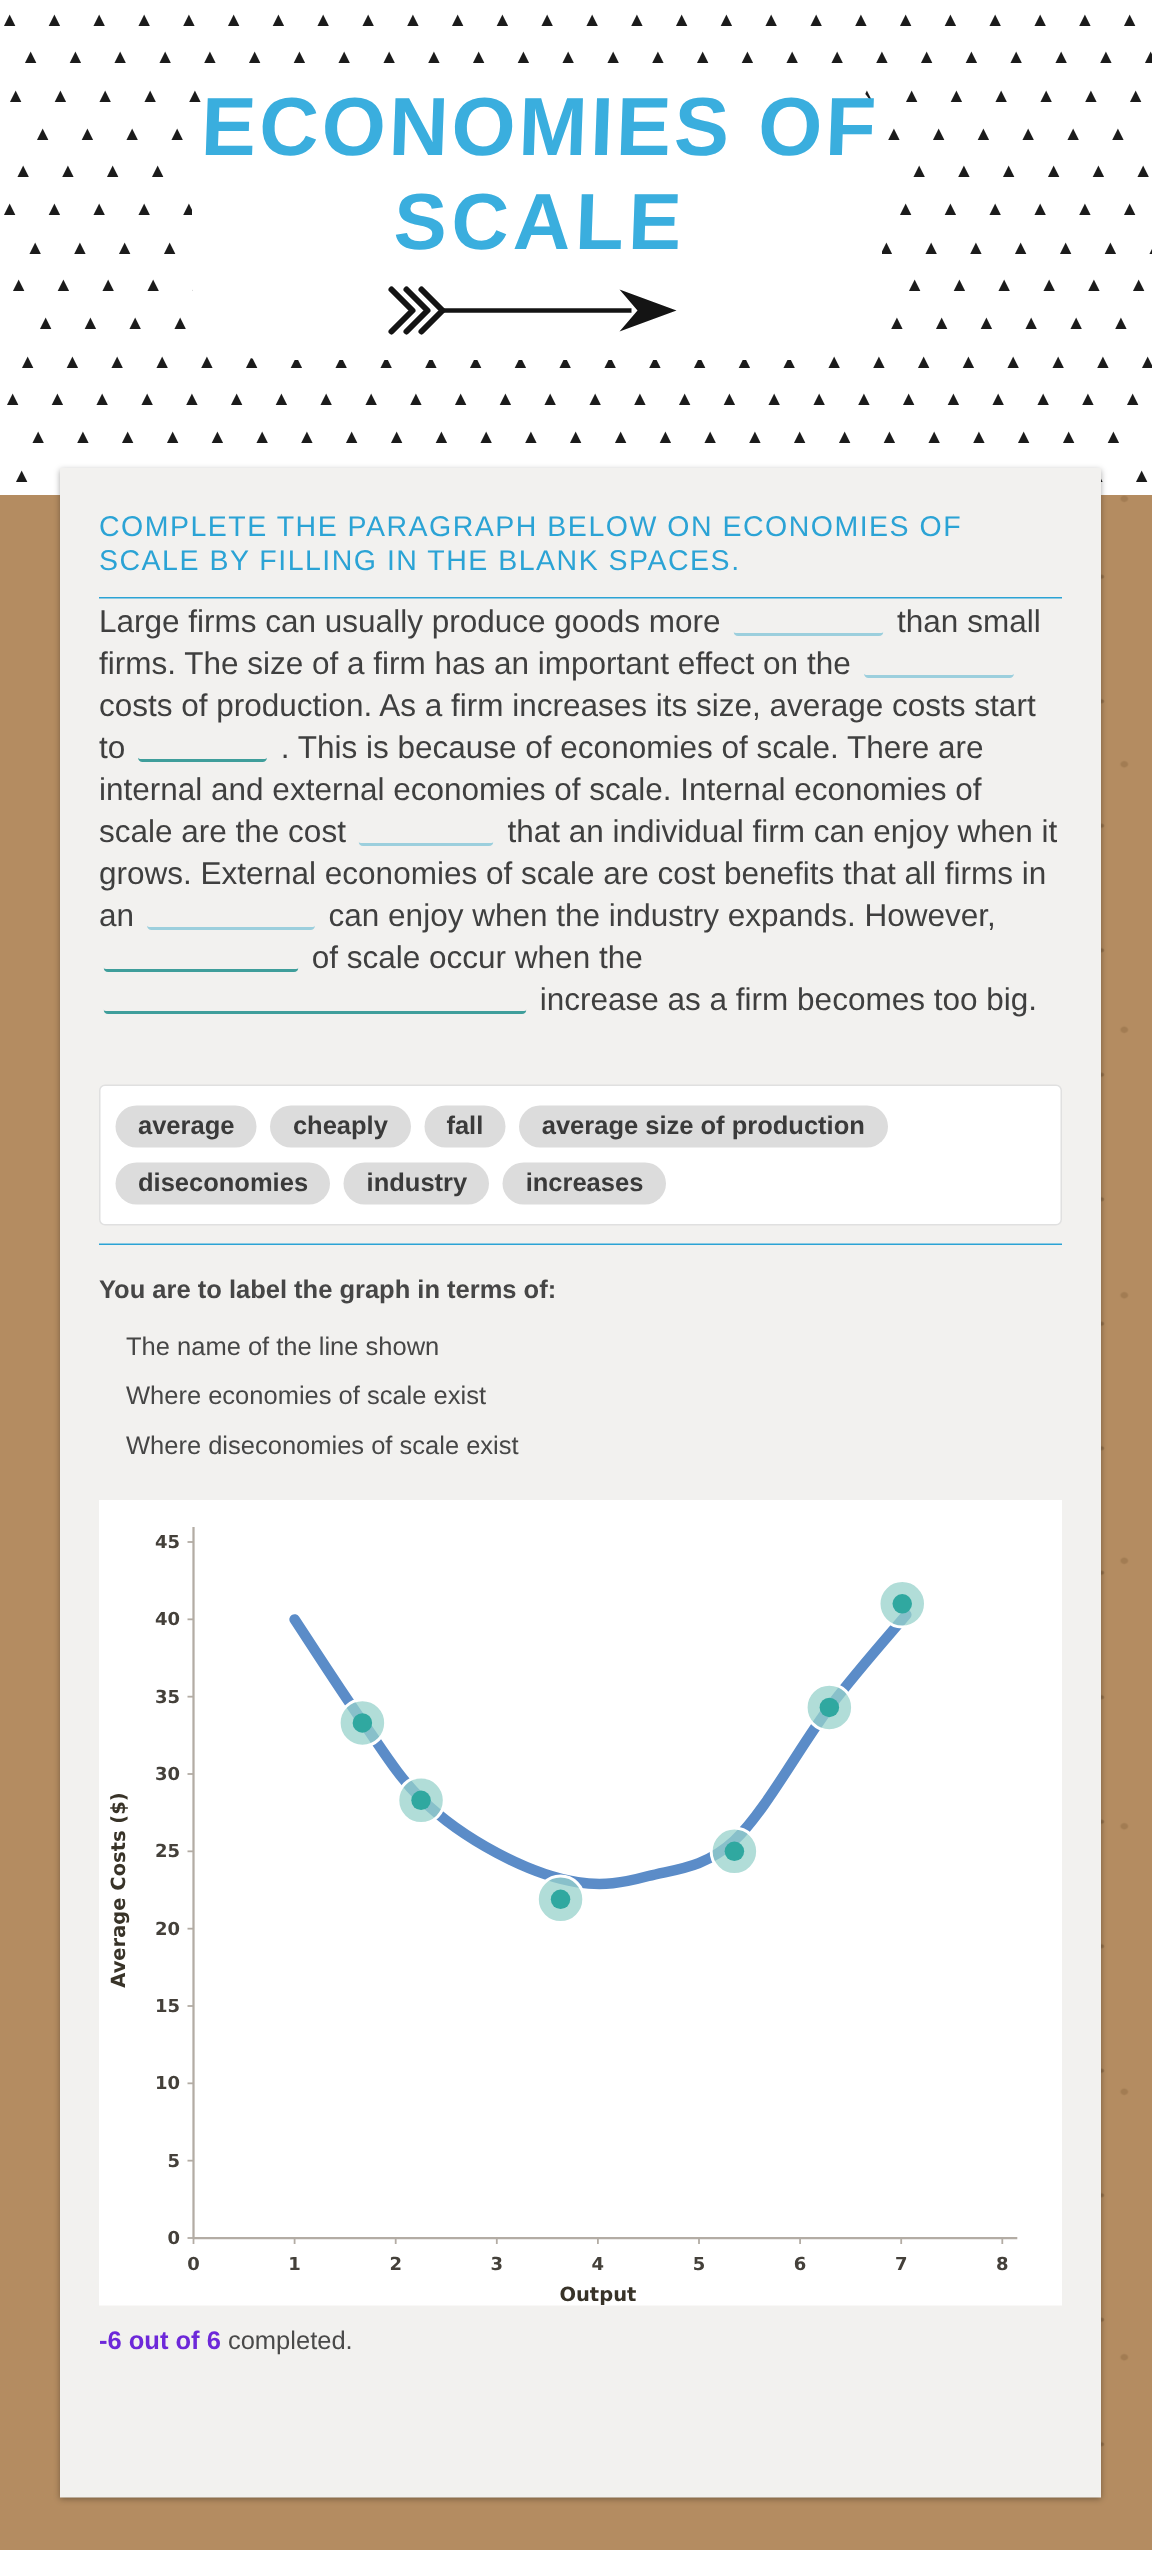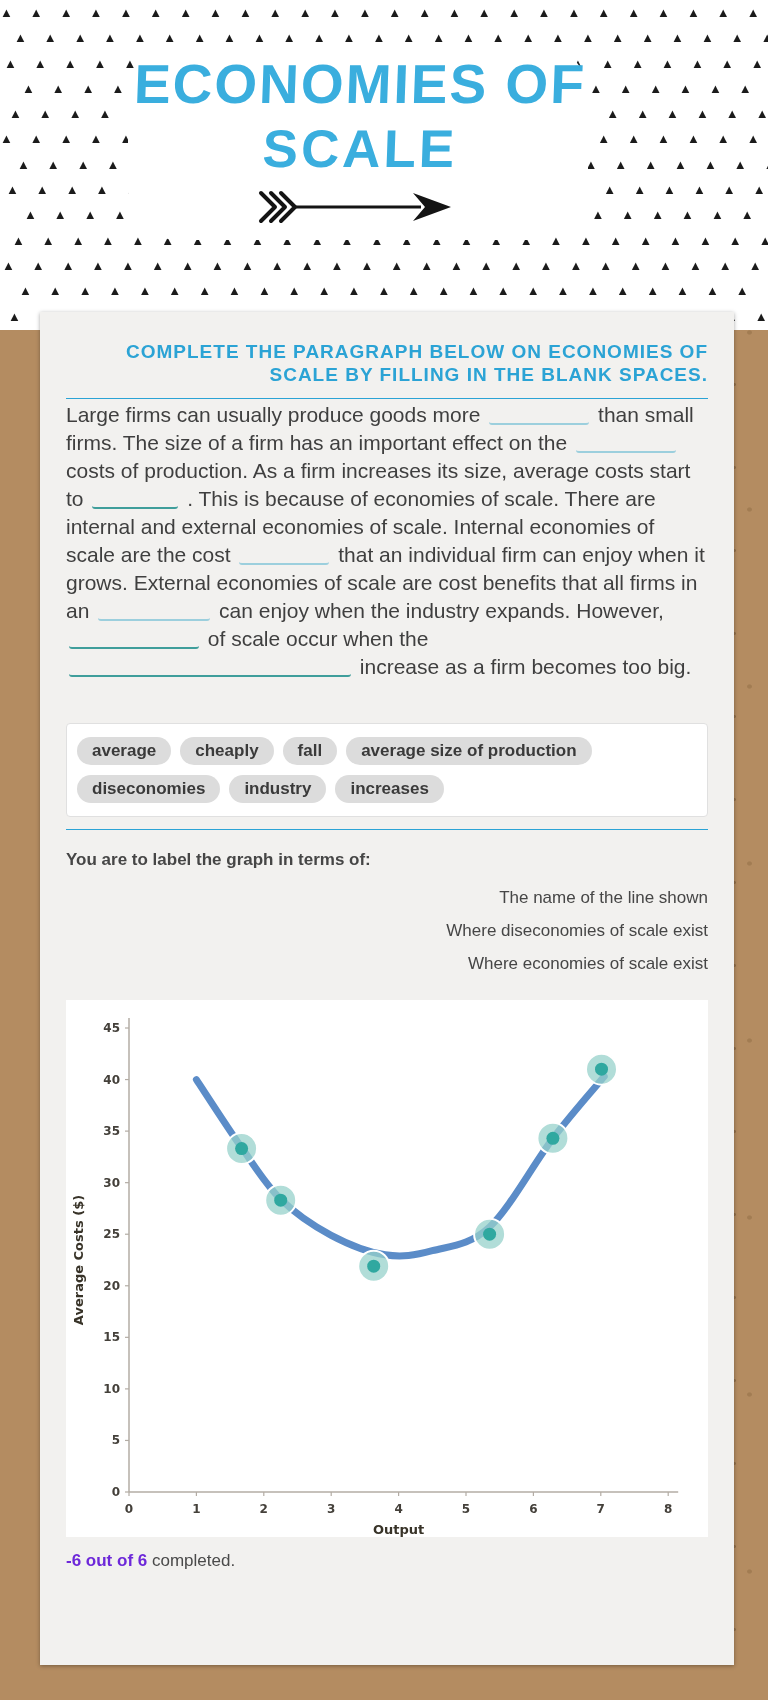--- a/index.html
+++ b/index.html
@@ -37,22 +37,22 @@
     margin-top:2px; font-size:53px; font-weight:bold; letter-spacing:3px;
     color:#3aaede; transform:skewX(-2deg);
   }
   .arrow-wrap { margin-top:8px; }
   .card {
     position:absolute; top:312px; left:40px; width:694px; height:1353px;
     background:#f2f1ef; z-index:4; padding:0 26px;
     box-shadow:0 1px 4px rgba(0,0,0,.35);
   }
   .sec-heading {
-    margin-top:28px; font-size:19px; line-height:23px; font-weight:bold;
-    letter-spacing:1px; color:#2ba3d5; text-transform:uppercase;text-align:right;
+    margin-top:28px; font-size:19px; line-height:23px; font-weight:normal;
+    letter-spacing:1px; color:#2ba3d5; text-transform:uppercase;
   }
   .rule { margin-top:12px; border-bottom:1px solid #2ba3d5; }
   .cloze {
     margin-top:2px; font-size:21px; line-height:28px; color:#3f3f3f;
   }
   .blank {
     display:inline-block; height:19px; margin:0 3px; vertical-align:-3px;
     border-bottom:2px solid #9ccfdd; border-radius:0 0 3px 3px;
   }
   .blank.teal { border-bottom-color:#3f9e9b; }
@@ -61,21 +61,21 @@
     border-radius:4px; padding:8px 10px;
   }
   .chip {
     display:inline-block; background:#dcdcdc; border-radius:15px;
     padding:4px 15px; margin:5px 9px 5px 0; font-size:17px;
     font-weight:bold; color:#3a3a3a; cursor:pointer;
   }
   .h2-gap { margin-top:64px; }
   .intro { margin-top:16px; font-size:17px; line-height:27px; color:#464646;font-weight:bold; }
   .task-list { margin-top:8px; list-style:none; padding-left:18px; }
-  .task-list li { font-size:17px; line-height:33px; color:#464646;text-align:right; }
+  .task-list li { font-size:17px; line-height:33px; color:#464646; }
   .chart-panel { margin-top:20px; background:#fff; width:642px; height:537px; }
   .completion { margin-top:14px; font-size:17px; color:#4a4a4a; }
   .completion .bold-part { font-weight:bold; color:#6d28d9; }
 </style>
 </head>
 <body>
 
 <div class="header-band">
   <div id="tri-pattern">
       <div class="tri-row" style="padding-left: 0px;">▲▲▲▲▲▲▲▲▲▲▲▲▲▲▲▲▲▲▲▲▲▲▲▲▲▲▲▲▲▲</div>
@@ -114,22 +114,22 @@
 
   <p class="cloze" id="cloze-p"><span>Large firms can usually produce goods more </span><span class="blank" style="width: 100px;"></span><span> than small firms. The size of a firm has an important effect on the </span><span class="blank" style="width: 100px;"></span><span> costs of production. As a firm increases its size, average costs start to </span><span class="blank teal" style="width: 86px;"></span><span> . This is because of economies of scale. There are internal and external economies of scale. Internal economies of scale are the cost </span><span class="blank" style="width: 90px;"></span><span> that an individual firm can enjoy when it grows. External economies of scale are cost benefits that all firms in an </span><span class="blank" style="width: 112px;"></span><span> can enjoy when the industry expands. However, </span><span class="blank teal" style="width: 130px;"></span><span> of scale occur when the </span><span class="blank teal" style="width: 282px;"></span><span> increase as a firm becomes too big.</span></p>
 
   <div class="word-bank" id="word-bank"><span class="chip">average</span><span class="chip">cheaply</span><span class="chip">fall</span><span class="chip">average size of production</span><span class="chip">diseconomies</span><span class="chip">industry</span><span class="chip">increases</span></div>
 
   <div class="rule"></div>
 
   <div class="intro">You are to label the graph in terms of:</div>
   <ul class="task-list" id="task-list">
       <li>The name of the line shown</li>
+      <li>Where economies of scale exist</li>
       <li>Where diseconomies of scale exist</li>
-      <li>Where economies of scale exist</li>
     </ul>
 
   <div class="chart-panel" id="chart-panel"><svg width="642" height="537" viewBox="0 0 642 537" font-family="&quot;DejaVu Sans&quot;, sans-serif">
         <line x1="63" y1="18" x2="63" y2="492" stroke="#b3aca4" stroke-width="1.5"></line>
         <line x1="63" y1="492" x2="612.2" y2="492" stroke="#b3aca4" stroke-width="1.5"></line>
         <line x1="59" y1="492" x2="63" y2="492" stroke="#b3aca4" stroke-width="1.2"></line>
         <text x="54" y="496" text-anchor="end" font-size="12" font-weight="bold" fill="#44403a">0</text>
         <line x1="59" y1="440.44444444444446" x2="63" y2="440.44444444444446" stroke="#b3aca4" stroke-width="1.2"></line>
         <text x="54" y="444.44444444444446" text-anchor="end" font-size="12" font-weight="bold" fill="#44403a">5</text>
         <line x1="59" y1="388.8888888888889" x2="63" y2="388.8888888888889" stroke="#b3aca4" stroke-width="1.2"></line>

